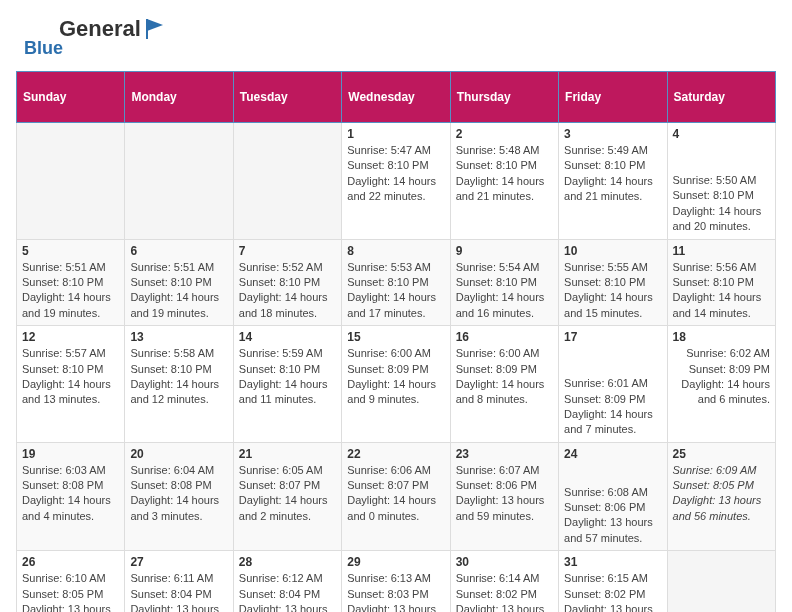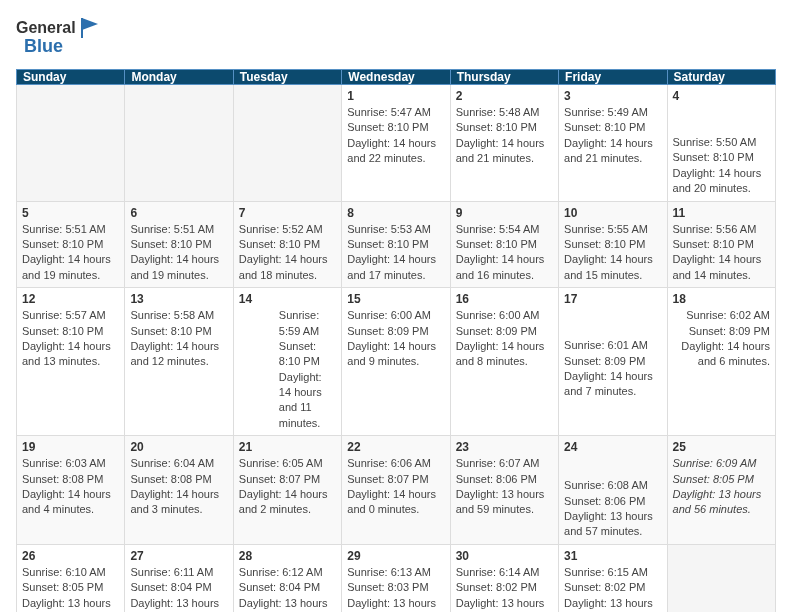--- a/index.html
+++ b/index.html
@@ -38,25 +38,25 @@
     .location {
       font-size: 14px;
       color: #555;
     }
     .calendar {
       width: 100%;
       border-collapse: collapse;
       border: 1px solid #ccc;
     }
     .calendar th {
-      background-color: #0c4a6e;
+      background-color: #be185d;
       color: #fff;
       font-size: 12px;
       font-weight: bold;
-      padding: 0 6px;
+      padding: 18px 6px;
       text-align: left;
       border: 1px solid #5590c4;
     }
     .calendar td {
       vertical-align: top;
       padding: 4px 5px;
       border: 1px solid #ddd;
       width: calc(100% / 7);
       min-height: 80px;
       font-size: 10.5px;
@@ -81,21 +81,21 @@
       background: #f5f5f5 !important;
     }
   </style>
 </head>
 <body>
 
 <div class="header">
   <div class="logo">
     <div>
       <div style="display:flex; align-items:center;">
-        <span class="logo-general" style="font-size:16px; font-weight:bold;">General</span>
+        <span class="logo-general" style="font-size:22px; font-weight:bold;margin-left:43px;">General</span>
         <svg class="logo-icon" viewBox="0 0 24 24" xmlns="http://www.w3.org/2000/svg">
           <polygon points="4,2 20,8 4,14" fill="#2c6fad"></polygon>
           <line x1="4" y1="2" x2="4" y2="22" stroke="#2c6fad" stroke-width="2"></line>
         </svg>
       </div>
       <div class="logo-blue" style="font-size:18px; font-weight:bold; color:#2c6fad; margin-top:-4px;">Blue</div>
     </div>
   </div>
   <div class="title-block">
     <div class="month-title"></div>
@@ -210,21 +210,21 @@
         </td>
         <td>
           <span class="day-number">13</span>
           <div class="day-info" style="white-space: pre-line;">Sunrise: 5:58 AM
 Sunset: 8:10 PM
 Daylight: 14 hours
 and 12 minutes.</div>
         </td>
         <td>
           <span class="day-number">14</span>
-          <div class="day-info" style="white-space: pre-line; margin-left: 40px;">Sunrise: 5:59 AM
+          <div class="day-info" style="white-space: pre-line;">Sunrise: 5:59 AM
 Sunset: 8:10 PM
 Daylight: 14 hours
 and 11 minutes.</div>
         </td>
         <td>
           <span class="day-number">15</span>
           <div class="day-info" style="white-space: pre-line;">Sunrise: 6:00 AM
 Sunset: 8:09 PM
 Daylight: 14 hours
 and 9 minutes.</div>

